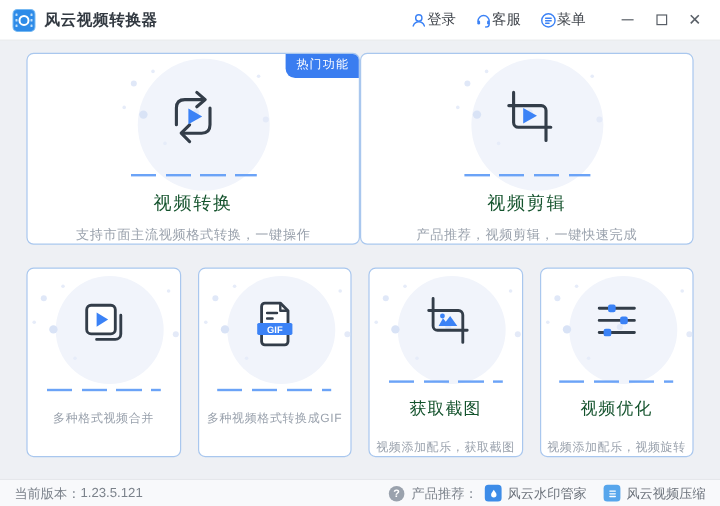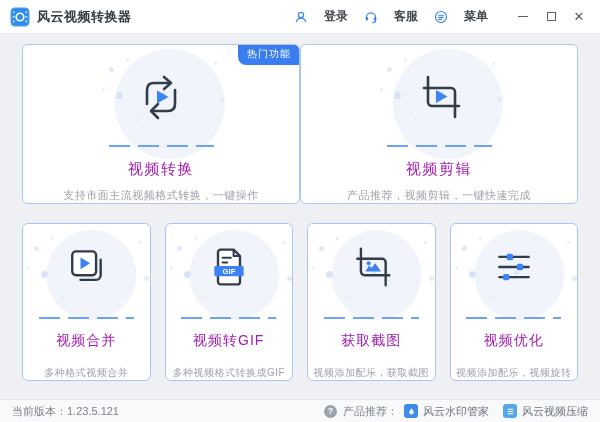--- a/index.html
+++ b/index.html
@@ -6,21 +6,21 @@
   html,body { width:600px; height:422px; }
   body { font-family:"Liberation Sans","DejaVu Sans",sans-serif; background:#eef0f4; overflow:hidden; }
   .window { width:600px; height:422px; display:flex; flex-direction:column; background:#eef0f4; }
 
   
   .titlebar { height:34px; background:#ffffff; border-bottom:1px solid #e7e9ec;
     display:flex; align-items:center; padding:0 10px; flex-shrink:0; }
   .app-ic { width:20px; height:20px; margin-right:7px; flex-shrink:0; }
   .app-title { font-size:13px; font-weight:bold; color:#333a42; letter-spacing:.5px; }
   .tb-spacer { flex:1; }
-  .tb-item { display:flex; align-items:center; gap:16px; margin-left:16px; cursor:pointer;font-weight:bold; }
+  .tb-item { display:flex; align-items:center; gap:0; margin-left:16px; cursor:pointer; }
   .tb-item svg { width:14px; height:14px; }
   .tb-label { font-size:12px; color:#40454c; }
   .win-btns { display:flex; align-items:center; margin-left:18px; }
   .win-btn { width:22px; height:22px; display:flex; align-items:center; justify-content:center;
     cursor:pointer; color:#5a6068; margin-left:6px; }
   .glyph-min { width:10px; height:0; border-top:1.5px solid #5a6068; display:block; }
   .glyph-max { width:9px; height:9px; border:1.5px solid #5a6068; display:block; }
   .glyph-close { font-size:13px; line-height:1; }
 
   
@@ -47,21 +47,21 @@
                -36px -34px 0 -1px #e6ecf9, 52px -30px 0 -1px #e6ecf9, 58px 6px 0 0 #e4eaf8,
                -26px 26px 0 -1px #e6ecf9; }
   .ic { position:relative; z-index:2; }
   .big .ic { width:48px; height:48px; }
   .small .ic { width:44px; height:44px; }
 
   .dash { height:2px; margin-top:8px; z-index:2;
     background:repeating-linear-gradient(90deg,#6ba3f7 0 21px,transparent 21px 29px); }
   .big .dash { width:105px; }
   .small .dash { width:95px; }
-  .card-title { margin-top:13px; font-size:15px; color:#a21caf; letter-spacing:1.5px; }
+  .card-title { margin-top:13px; font-size:15px; color:#14532d; letter-spacing:1.5px; }
   .small .card-title { font-size:14px; letter-spacing:1px; }
   .card-desc { margin-top:9px; font-size:11px; color:#9aa2ad; letter-spacing:.5px; }
   .small .card-desc { font-size:10px;margin-top:16px; }
 
   
   .statusbar { height:23px; background:#f8f9fb; border-top:1px solid #e5e7eb; flex-shrink:0;
     display:flex; align-items:center; padding:0 12px; font-size:11px; color:#7b828b; }
   .sb-spacer { flex:1; }
   .sb-right { display:flex; align-items:center; gap:6px; }
   .help-ic { width:13px; height:13px; border-radius:50%; background:#9aa2ad; color:#fff;
@@ -175,38 +175,36 @@
         <div class="art">
           <div class="halo"></div>
           <div class="dots"></div>
           <svg class="ic" viewBox="0 0 48 48" fill="none" stroke="#333d49" stroke-width="2.6" stroke-linejoin="round">
             <path d="M40 16v17a5 5 0 0 1-5 5H18" stroke-linecap="round"></path>
             <rect x="9" y="7" width="26" height="26" rx="4" fill="#ffffff"></rect>
             <path d="M18 13.5l10.5 6.5L18 26.5Z" fill="#3b82f6" stroke="none"></path>
           </svg>
         </div>
         <div class="dash"></div>
-        <div class="card-title">视频合并</div>
         <div class="card-desc">多种格式视频合并</div>
       </div>
 
       <div class="card small">
         <div class="art">
           <div class="halo"></div>
           <div class="dots"></div>
           <svg class="ic" viewBox="0 0 48 48" fill="none" stroke="#333d49" stroke-width="2.6" stroke-linejoin="round">
             <path d="M12 8a3 3 0 0 1 3-3h14l7 7v28a3 3 0 0 1-3 3H15a3 3 0 0 1-3-3Z" fill="#ffffff"></path>
             <path d="M29 5v7h7" stroke-width="2.2"></path>
             <path d="M17 14h9M17 19h5" stroke-width="2.2" stroke-linecap="round"></path>
             <rect x="8" y="23" width="32" height="11" rx="1.5" fill="#3b82f6" stroke="none"></rect>
             <text x="24" y="31.8" text-anchor="middle" font-size="8.5" font-weight="bold" fill="#ffffff" stroke="none" font-family="Liberation Sans, sans-serif">GIF</text>
           </svg>
         </div>
         <div class="dash"></div>
-        <div class="card-title">视频转GIF</div>
         <div class="card-desc">多种视频格式转换成GIF</div>
       </div>
 
       <div class="card small">
         <div class="art">
           <div class="halo"></div>
           <div class="dots"></div>
           <svg class="ic" viewBox="0 0 48 48" fill="none" stroke="#333d49" stroke-width="2.6" stroke-linecap="round" stroke-linejoin="round">
             <path d="M13 4v25a4 4 0 0 0 4 4h27"></path>
             <path d="M40 44V19a4 4 0 0 0-4-4H9"></path>

